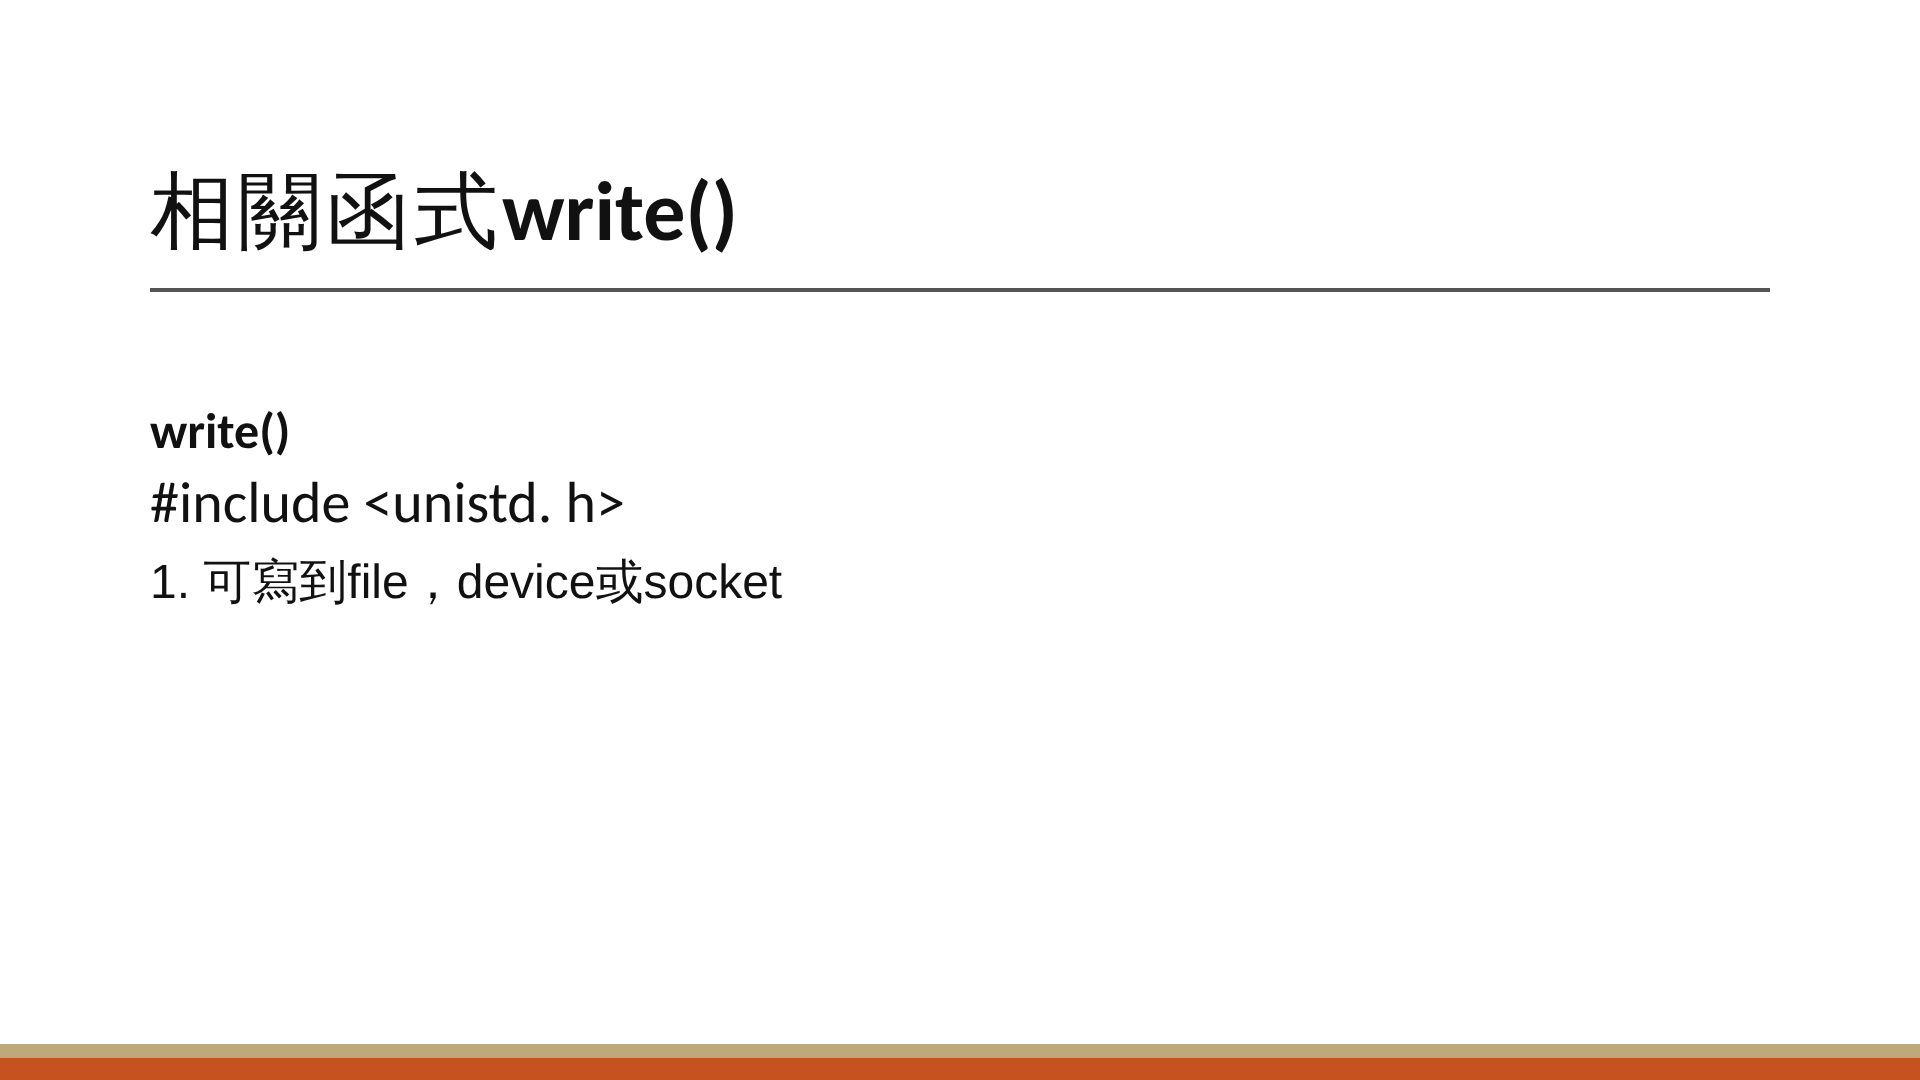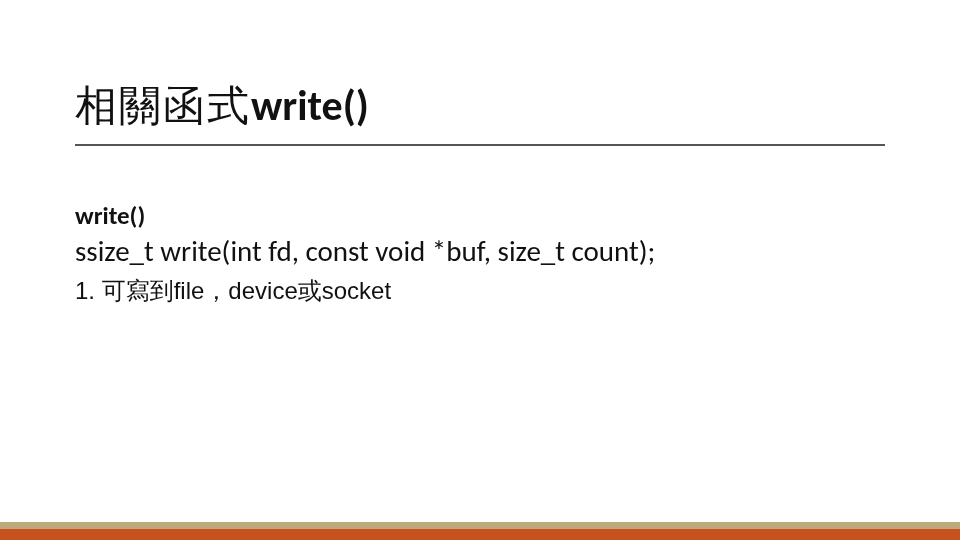--- a/index.html
+++ b/index.html
@@ -24,21 +24,21 @@
 
   <div class="title-area">
     <h1 class="title">
       <span>相關函式</span><span class="fn">write()</span>
     </h1>
     <hr class="title-rule">
   </div>
 
   <div class="body">
     <div class="fn-head">write()</div>
-    <div class="man-line">ssize_t write(int fd, const void *buf, size_t count);</div>
+    <div class="man-line">#include &lt;unistd. h&gt;</div>
     <div class="note-line">1. 可寫到file，device或socket</div>
   </div>
 
   <div class="footer-bar">
     <div class="bar-top"></div>
     <div class="bar-bottom"></div>
   </div>
 
 </div>
 

